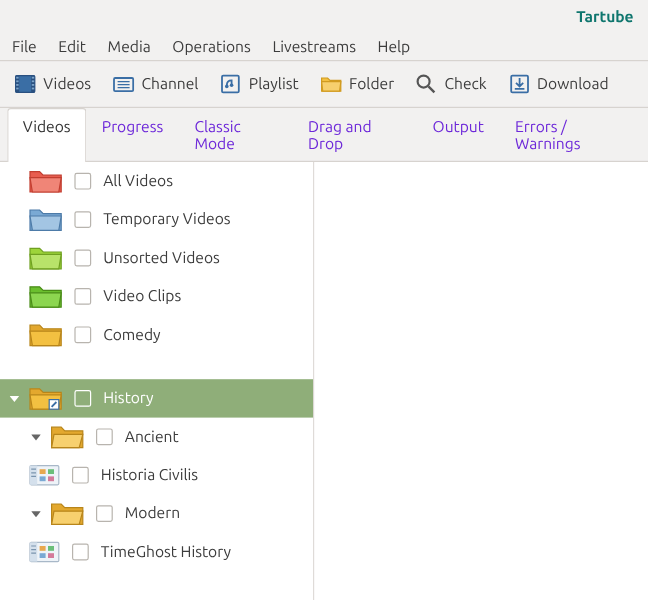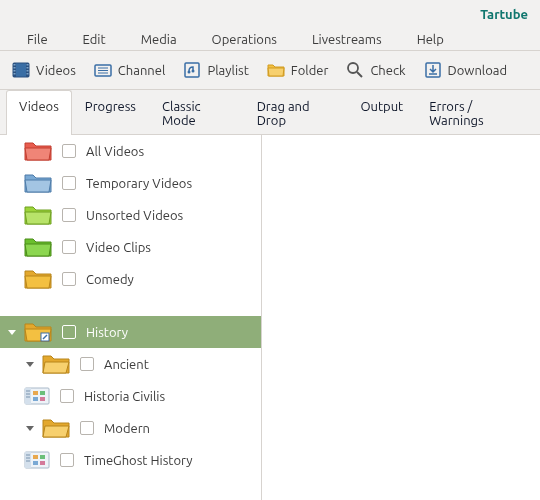--- a/index.html
+++ b/index.html
@@ -1,24 +1,24 @@
 <!DOCTYPE html>
 <html><head>
 <meta charset="utf-8">
 <style>
 * { box-sizing: border-box; margin: 0; padding: 0; font-family: "Ubuntu", "Cantarell", "Segoe UI", sans-serif; font-size: 13px; }
 body { background: #f2f1f0; width: 540px; height: 500px; color: #3c3c3c; }
 .titlebar { height: 28px; line-height: 28px; text-align: right; font-weight: bold; padding-right: 12px; color: #0f766e; }
 .menubar { display: flex; gap: 18px; padding: 4px 10px; border-bottom: 1px solid #d7d3cf; }
-.menubar span { cursor: default; margin-left: 17px; }
+.menubar span { cursor: default; }
 .toolbar { display: flex; align-items: center; gap: 18px; padding: 10px 12px; border-bottom: 1px solid #d7d3cf; }
 .tool-item { display: flex; align-items: center; gap: 6px; cursor: pointer; }
 .tool-item svg { width: 18px; height: 18px; }
 .tabs { display: flex; border-bottom: 1px solid #d7d3cf; padding: 0 6px; }
-.tab { padding: 8px 12px; color: #0f172a; border: 1px solid transparent; border-bottom: none; margin-bottom: -1px; cursor: pointer; }
+.tab { padding: 8px 12px; color: #6d28d9; border: 1px solid transparent; border-bottom: none; margin-bottom: -1px; cursor: pointer; }
 .tab.active { color: #333; background: #fff; border-color: #d7d3cf; border-radius: 3px 3px 0 0; }
 .content { display: flex; height: calc(500px - 28px - 30px - 42px - 35px); background: #fff; }
 .tree-pane { width: 262px; border-right: 1px solid #d7d3cf; overflow: hidden; }
 .tree-row { display: flex; align-items: center; height: 32px; padding-left: 6px; gap: 6px; }
 .tree-row.selected { background: #8fae79; color: #fff; margin-top: 21px; }
 .expander { width: 12px; height: 12px; display: flex; align-items: center; justify-content: center; }
 .expander svg { width: 8px; height: 8px; }
 .indent-1 { padding-left: 24px; }
 .indent-2 { }
 .folder-icon { width: 28px; height: 22px; flex-shrink: 0; }

